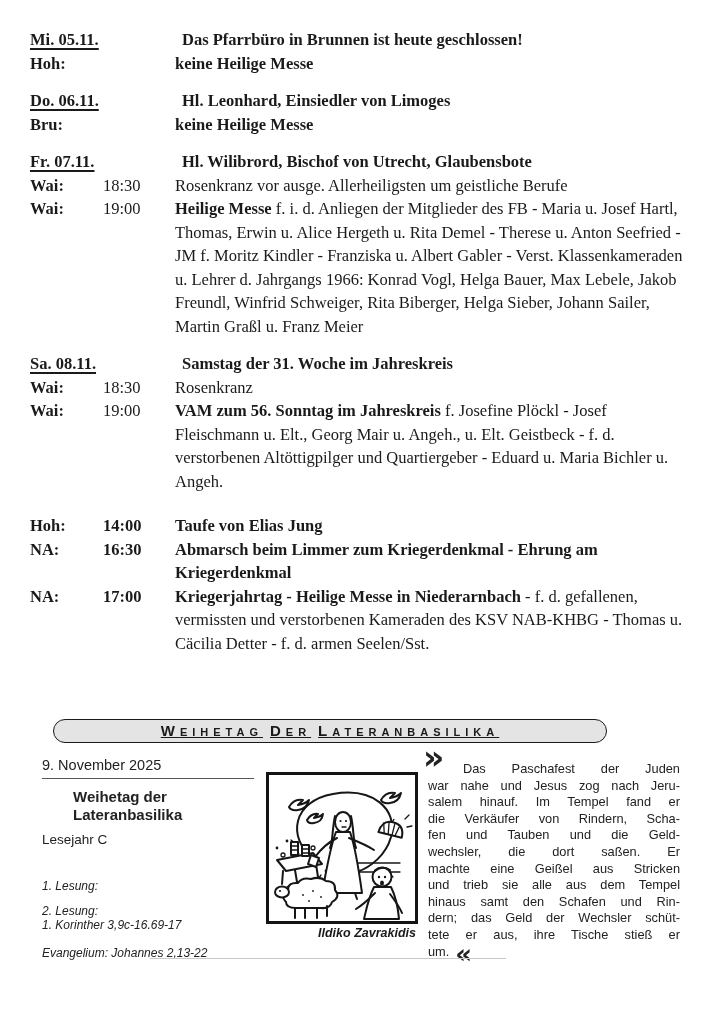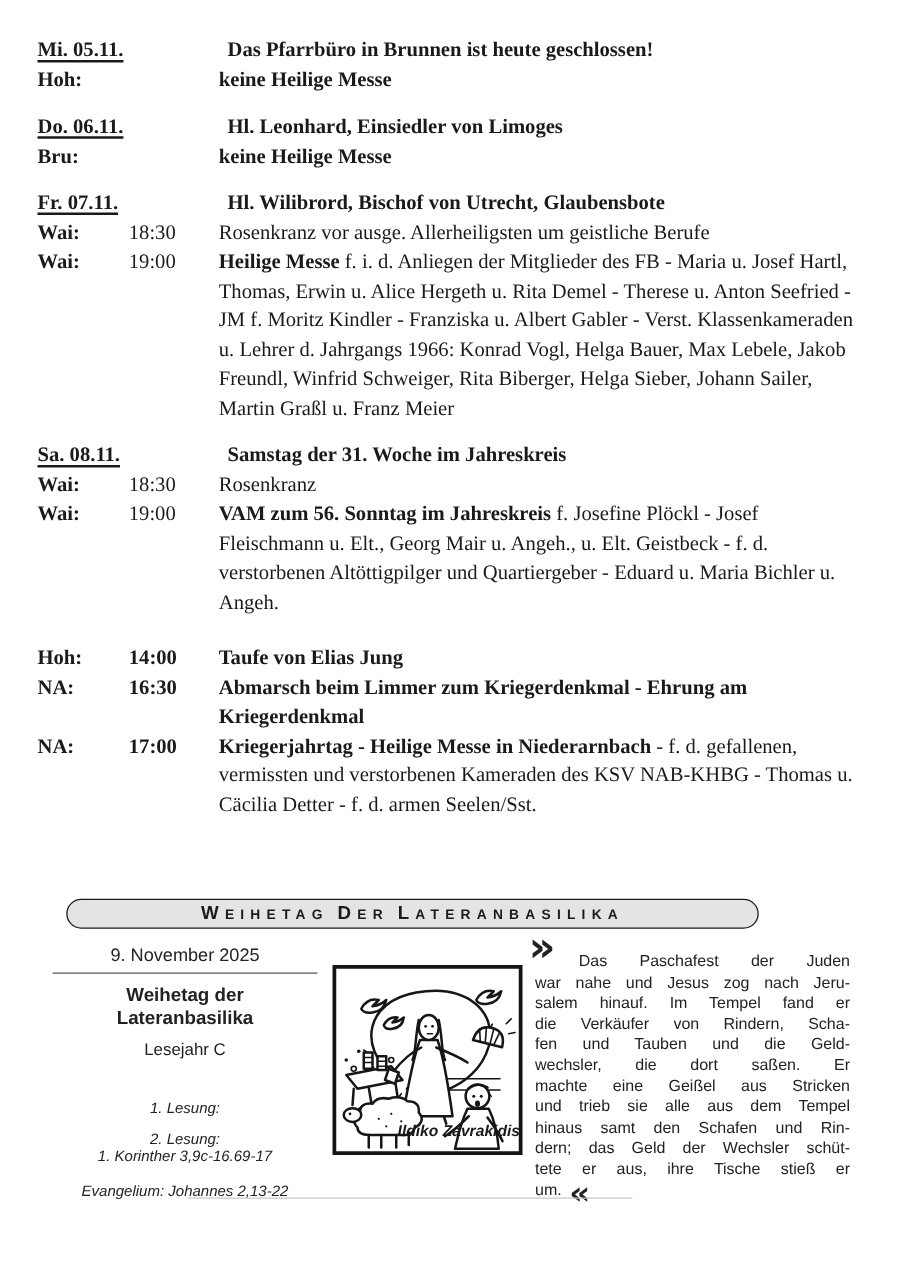--- a/index.html
+++ b/index.html
@@ -24,47 +24,47 @@
     text-underline-offset:3px;
   }
   .col-desc.indent { padding-left:7px; }
   .bold { font-weight:bold; }
 
   
   .banner {
     position:absolute; left:53px; top:719px; width:552px; height:22px;
     background:#e4e4e4; border:1.6px solid #1a1a1a; border-radius:14px;
     display:flex; align-items:center; justify-content:center;
-    font-family:"Liberation Sans", sans-serif; font-weight:bold;
+    font-family:"Liberation Sans", sans-serif; font-weight:bold;text-decoration:underline;
   }
   .banner-text { display:flex; align-items:baseline; letter-spacing:5px; }
   .banner-text .word { margin-right:7px; }
   .banner-text .word:last-child { margin-right:0; }
   .banner-text .bc { font-size:15px; }
   .banner-text .sc { font-size:11px; }
 
   
   .feast-box {
-    position:absolute; left:42px; top:757px; width:212px; text-align:center;
+    position:absolute; left:42px; top:757px; width:212px; text-align:left;
     font-family:"Liberation Sans", sans-serif; color:#222222;
   }
   .feast-date { font-size:14.5px; padding-bottom:5px; }
   .feast-rule { border:none; border-top:1.3px solid #555555; margin:0 0 9px 0; }
   .feast-title { font-weight:bold; font-size:15px; line-height:17.5px; width:150px; margin:0 auto 9px auto; }
   .feast-lesejahr { font-size:13.5px; margin-bottom:32px; }
   .reading { font-style:italic; font-size:12px; line-height:14.5px; margin-bottom:10px; }
   .gospel { font-style:italic; font-size:12px; margin-top:13px; }
 
   
   .illu-frame {
     position:absolute; left:266px; top:772px; width:146px; height:146px;
     border:3px solid #141414; background:#ffffff; box-sizing:content-box;
   }
   .illu-caption {
-    position:absolute; left:240px; top:898px; width:176px; text-align:right;
+    position:absolute; left:240px; top:926px; width:176px; text-align:right;
     font-family:"Liberation Sans", sans-serif; font-weight:bold; font-style:italic;
     font-size:12.5px; color:#1a1a1a;
   }
 
   
   .quote {
     position:absolute; left:428px; top:761px; width:252px;
     font-family:"Liberation Sans", sans-serif; font-size:12.8px;
     line-height:16.6px; color:#222222;
   }

